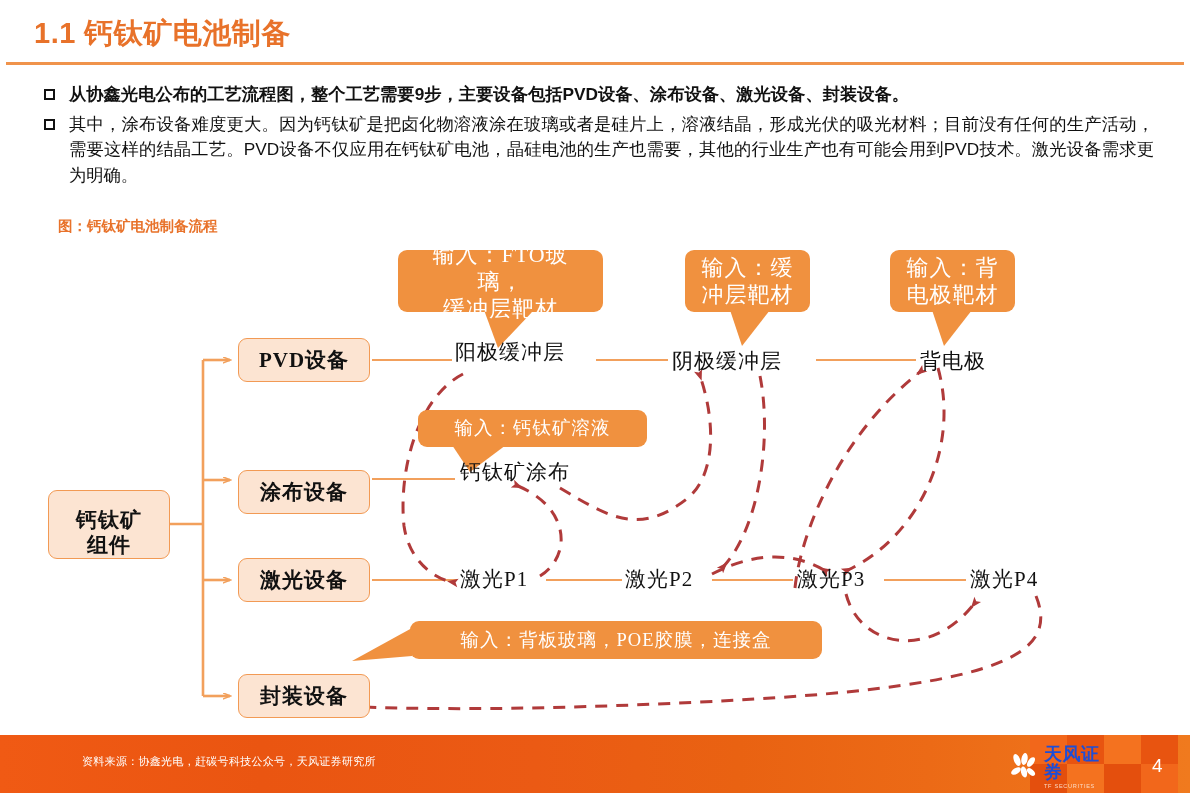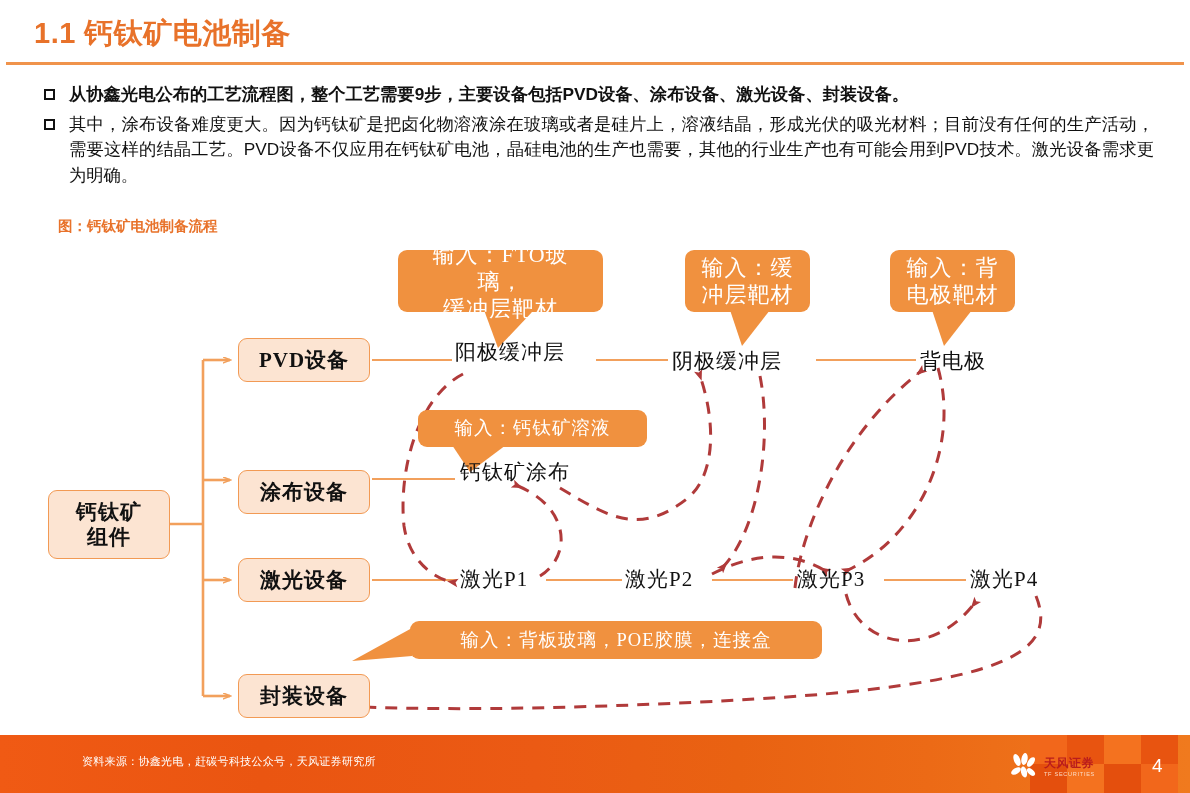--- a/index.html
+++ b/index.html
@@ -106,21 +106,21 @@
     text-align: center;
     color: #111111;
     font-family: "Liberation Serif", "DejaVu Serif", serif;
     font-weight: bold;
     font-size: 21px;
     line-height: 25px;
     letter-spacing: 1px;
   }
   #node-root {
     left: 48px; top: 254px;
-    width: 122px; height: 69px;
+    width: 122px; height: 69px; align-items: flex-end;
   }
   #node-pvd   { left: 238px; top: 102px; width: 132px; height: 44px; }
   #node-coat  { left: 238px; top: 234px; width: 132px; height: 44px; }
   #node-laser { left: 238px; top: 322px; width: 132px; height: 44px; }
   #node-pack  { left: 238px; top: 438px; width: 132px; height: 44px; }
 
   
   .step-label {
     position: absolute;
     font-family: "Liberation Serif", "DejaVu Serif", serif;
@@ -201,23 +201,23 @@
     gap: 6px;
   }
   #logo-mark { flex: 0 0 auto; }
   #logo-text-wrap {
     display: flex;
     flex-direction: column;
     justify-content: center;
     line-height: 1;
   }
   #logo-cn {
-    font-size: 12px;
-    font-weight: bold;
-    color: #b91c1c;
+    font-size: 18px;
+    font-weight: bold;
+    color: #1d4ed8;
     letter-spacing: 0.5px;
   }
   #logo-en {
     font-size: 5.6px;
     color: #FBD9C2;
     letter-spacing: 0.7px;
     margin-top: 3px;
   }
   #page-number {
     position: absolute;

